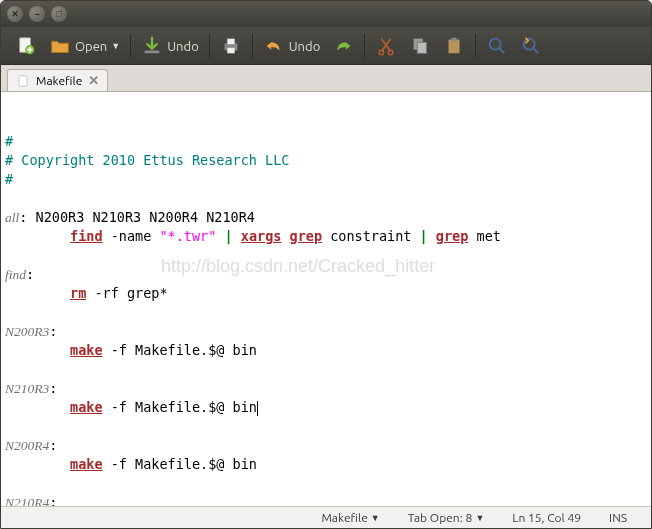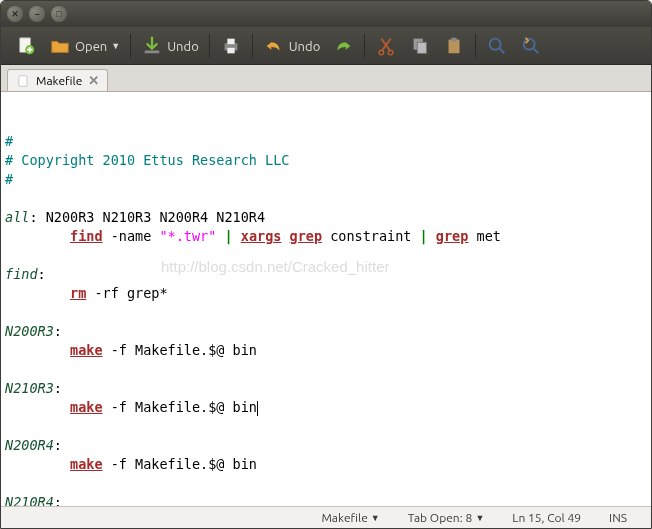--- a/index.html
+++ b/index.html
@@ -9,26 +9,26 @@
 .win-btns { display: flex; gap: 6px; margin-right: 10px; }
 .win-btn { width: 16px; height: 16px; border-radius: 8px; background: radial-gradient(circle at 30% 30%, #8a877d, #5a584f); display: flex; align-items: center; justify-content: center; font-size: 9px; color: #2c2b27; }
 .toolbar { background: linear-gradient(#4b4a43, #3c3b37); height: 38px; display: flex; align-items: center; padding: 0 8px; border-bottom: 1px solid #2c2b27; }
 .tb-btn { display: flex; align-items: center; gap: 4px; padding: 3px 6px; border-radius: 3px; color: #dfdbd2; cursor: pointer; font-size: 13px; }
 .sep { width: 1px; height: 24px; background: #2c2b27; margin: 0 4px; }
 .tabbar { background: #dedbd7; padding: 4px 6px 0 6px; border-bottom: 1px solid #b3ada5; display: flex; }
 .tab { background: #f2f1f0; border: 1px solid #b3ada5; border-bottom: none; border-radius: 3px 3px 0 0; padding: 3px 8px; display: flex; align-items: center; gap: 6px; font-size: 12px; }
 .tab-close { color: #888; font-weight: bold; cursor: pointer; font-size: 13px; }
 .editor { flex: 1; background: #fff; padding: 2px 4px; font-family: "DejaVu Sans Mono", "Liberation Mono", monospace; font-size: 13.5px; line-height: 19px; overflow: hidden; position: relative; white-space: pre; }
 .c-teal { color: #008080; }
-.c-ital { color: #14532d; font-style: italic; }
+.c-ital { color: #737373; font-style: italic; font-family: Liberation Serif, serif; }
 .c-brown { color: #a52a2a; font-weight: bold; text-decoration: underline; }
 .c-pink { color: #ff00ff; }
 .c-green { color: #008000; font-weight: bold; }
 .cursor-line { display: inline-block; border-right: 1px solid #000; height: 15px; vertical-align: middle; }
-.watermark { position: absolute; left: 160px; top: 165px; color: #ddd; font-family: sans-serif; font-size: 15px; pointer-events: none; }
+.watermark { position: absolute; left: 160px; top: 165px; color: #ddd; font-family: sans-serif; font-size: 18px; pointer-events: none; }
 .statusbar { background: #f2f1f0; border-top: 1px solid #c8c3bb; height: 22px; display: flex; align-items: center; padding: 0 10px; font-size: 12px; color: #3c3b37; }
 .sb-spacer { flex: 1; }
 .sb-item { padding: 0 14px; display: flex; align-items: center; gap: 3px; }
 .dd-arrow { font-size: 9px; }
 svg.ico { width: 22px; height: 22px; }
 </style>
 </head>
 <body>
 
 <div class="window">

